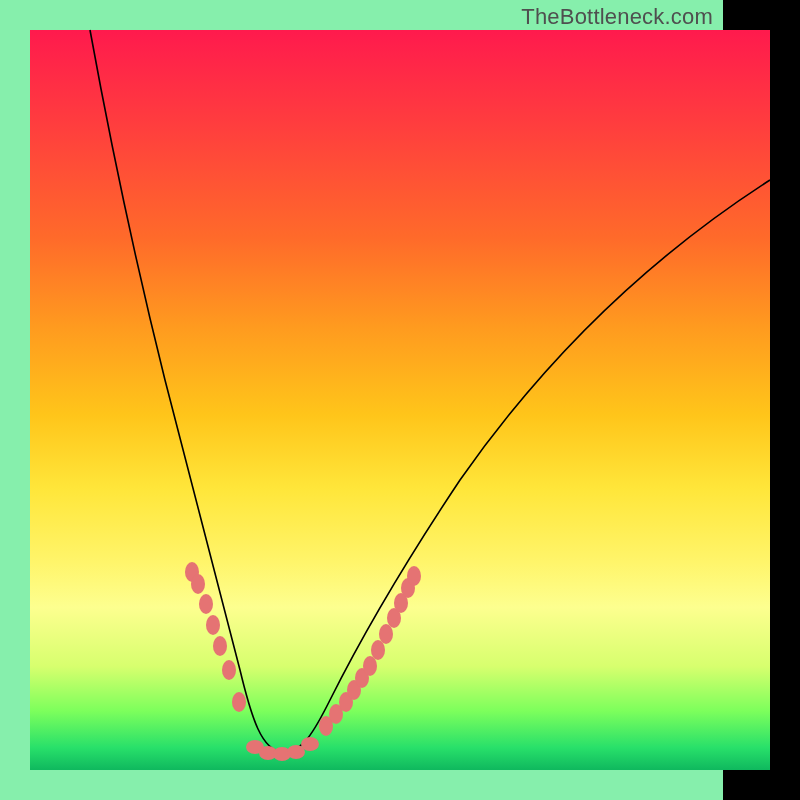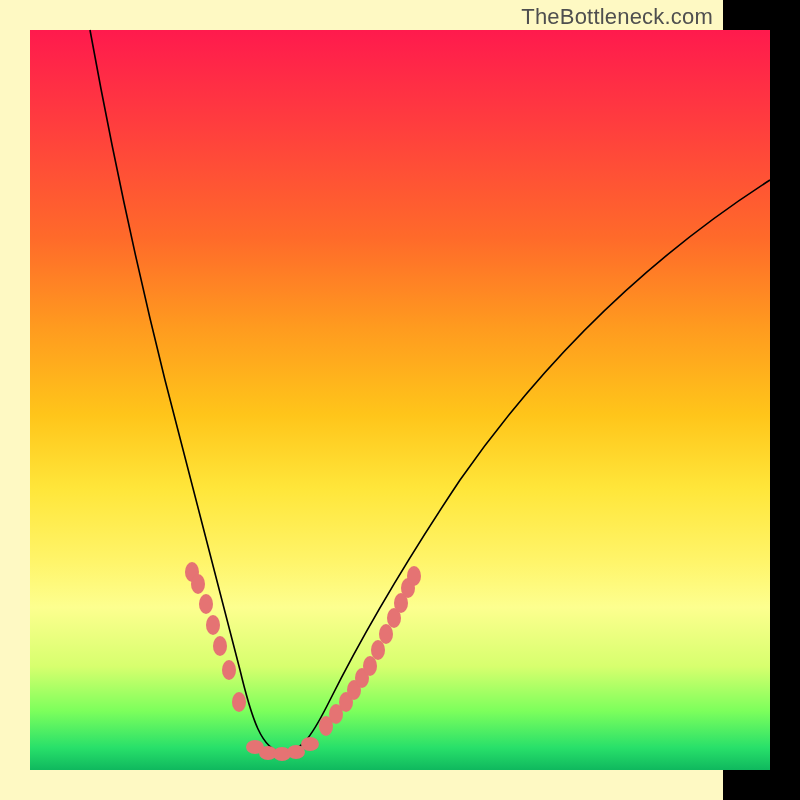--- a/index.html
+++ b/index.html
@@ -8,21 +8,21 @@
     width: 800px;
     height: 800px;
     overflow: hidden;
     background: #000;
     font-family: Arial, Helvetica, sans-serif;
   }
   .frame {
     position: relative;
     width: 723px;
     height: 800px;
-    background: #fef9c3;
+    background: #86efac;
   }
   .plot-area {
     position: absolute;
     left: 30px;
     top: 30px;
     width: 740px;
     height: 740px;
     
     background: linear-gradient(to bottom,
       #ff1a4d 0%,

